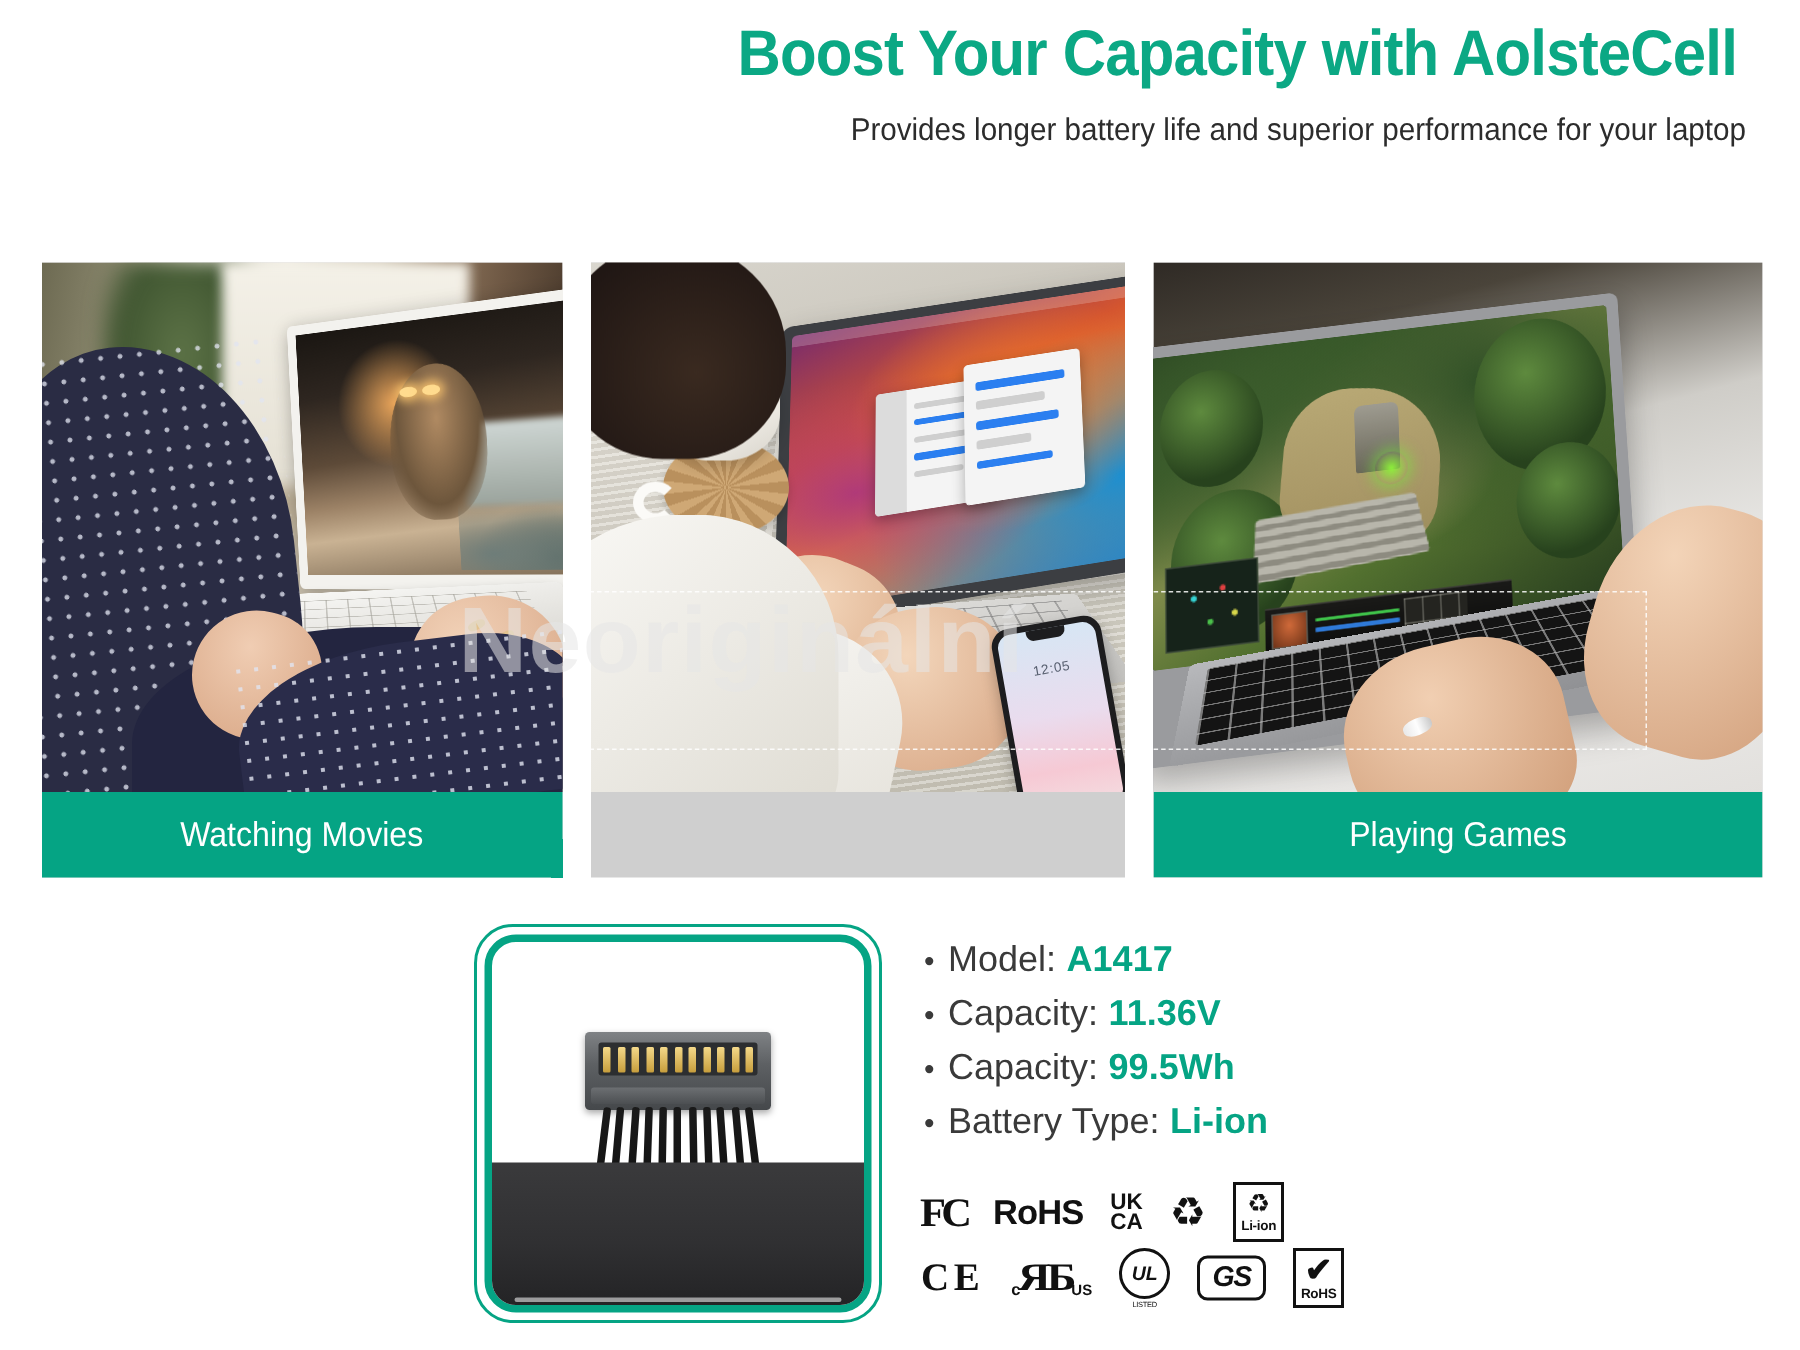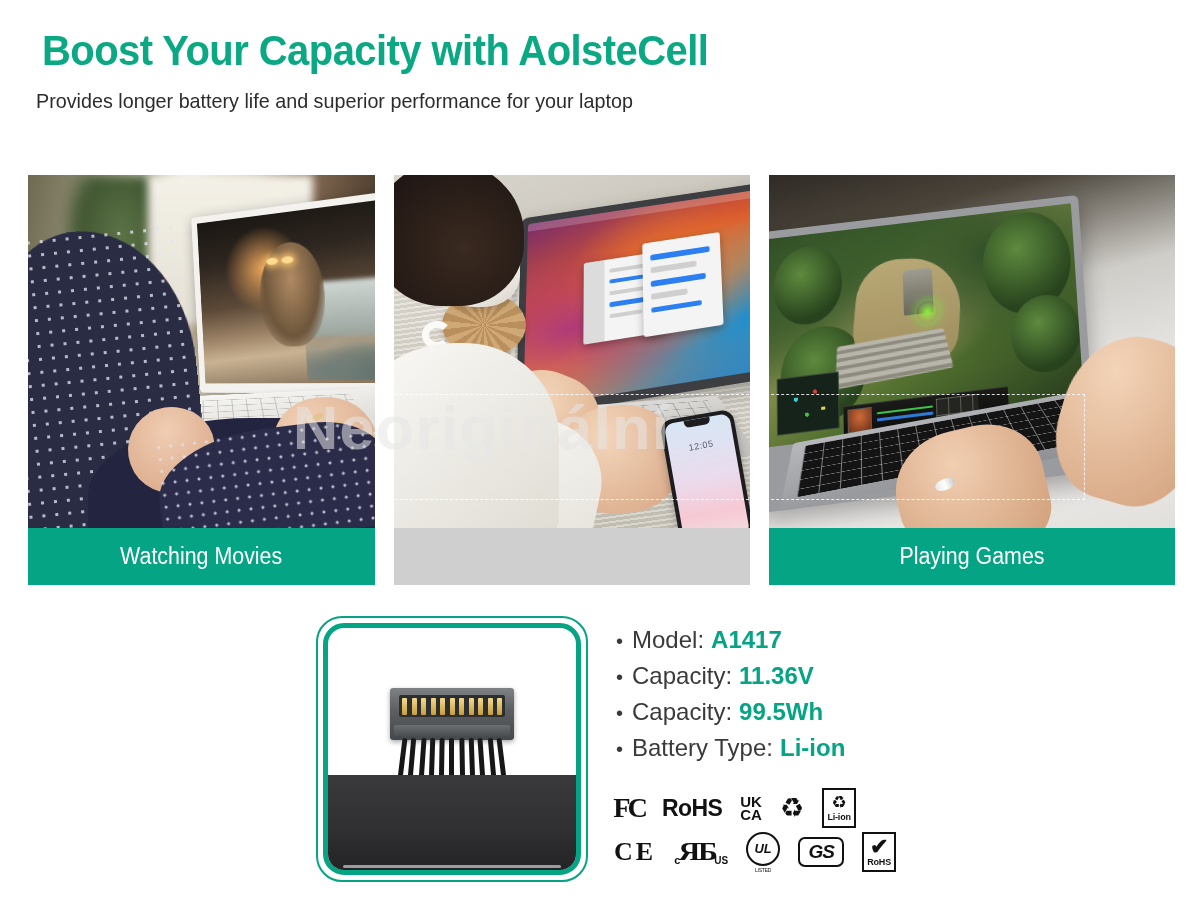--- a/index.html
+++ b/index.html
@@ -5,21 +5,21 @@
   * { box-sizing: border-box; margin: 0; padding: 0; }
   body {
     width: 1200px; height: 900px;
     background: #ffffff;
     font-family: "Liberation Sans", sans-serif;
     overflow: hidden;
     position: relative;
   }
 
   
-  .header { width: 1200px; padding-top: 26px; text-align: left; }
+  .header { width: 1200px; padding-top: 12px; text-align: right; }
   .headline {
     font-size: 43px;
     font-weight: bold;
     color: #0ba884;
     letter-spacing: -0.6px;
     transform: scaleX(0.93);
     white-space: nowrap;
   }
   .subhead {
     margin-top: 14px;
@@ -456,21 +456,21 @@
   }
   .p3-ring2 {
     position:absolute; left: 166px; bottom: 38px; width: 20px; height: 11px;
     background: linear-gradient(90deg,#e8e8e8,#fefefe,#c9c9c9);
     border-radius: 45%; transform: rotate(-22deg);
   }
 
   
   .wm-wrap {
     position: absolute;
-    left: 23px; top: 392px;
+    left: 36px; top: 392px;
     width: 917px; height: 125px;
     pointer-events: none;
     z-index: 6;
   }
   .wm-dash {
     position: absolute;
     left: 352px; top: 2px;
     width: 710px; height: 106px;
     border: 1px dashed rgba(255,255,255,.85);
   }

